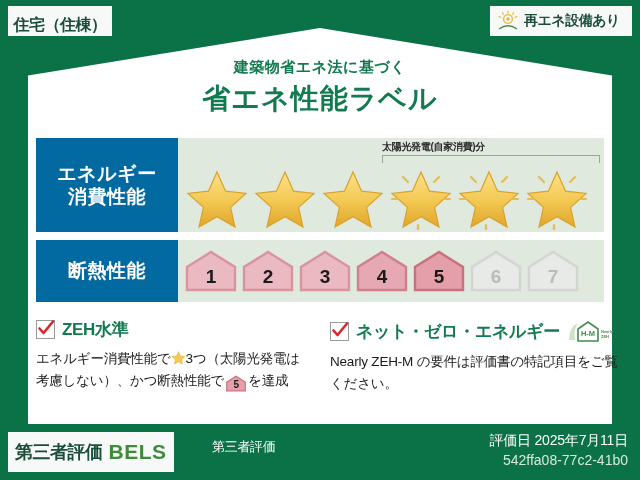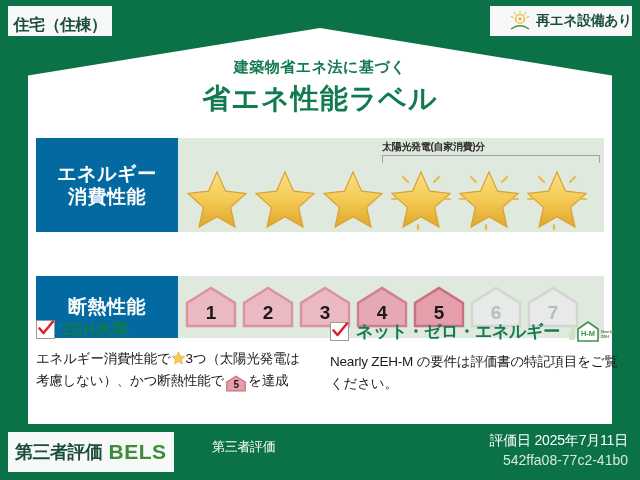--- a/index.html
+++ b/index.html
@@ -46,21 +46,21 @@
     left: 8px; top: 6px;
     width: 104px; height: 30px;
     justify-content: center;
     font-size: 16px;
     letter-spacing: -0.5px;
     align-items: flex-end;
   }
   .tab-renew {
     right: 8px; top: 6px;
     width: 142px; height: 30px;
-    padding-left: 18px;
+    padding-left: 6px;
     font-size: 14px;
     gap: 4px;
     letter-spacing: -0.5px;
   }
   .sun-icon { flex: 0 0 auto; width: 24px; height: 22px; }
 
   
   .heading {
     position: absolute;
     left: 0; top: 58px;
@@ -84,21 +84,21 @@
   .row {
     position: absolute;
     left: 36px;
     width: 568px;
     background: #dfe9dd;
     display: flex;
     align-items: center;
     box-sizing: border-box;
   }
   .row-energy { top: 138px; height: 94px; }
-  .row-insul  { top: 240px; height: 62px; margin-top: 36px; }
+  .row-insul  { top: 240px; height: 62px; }
 
   .row-label {
     flex: 0 0 auto;
     width: 142px;
     align-self: stretch;
     background: #0369a1;
     color: #ffffff;
     font-weight: bold;
     font-size: 19px;
     display: flex;

